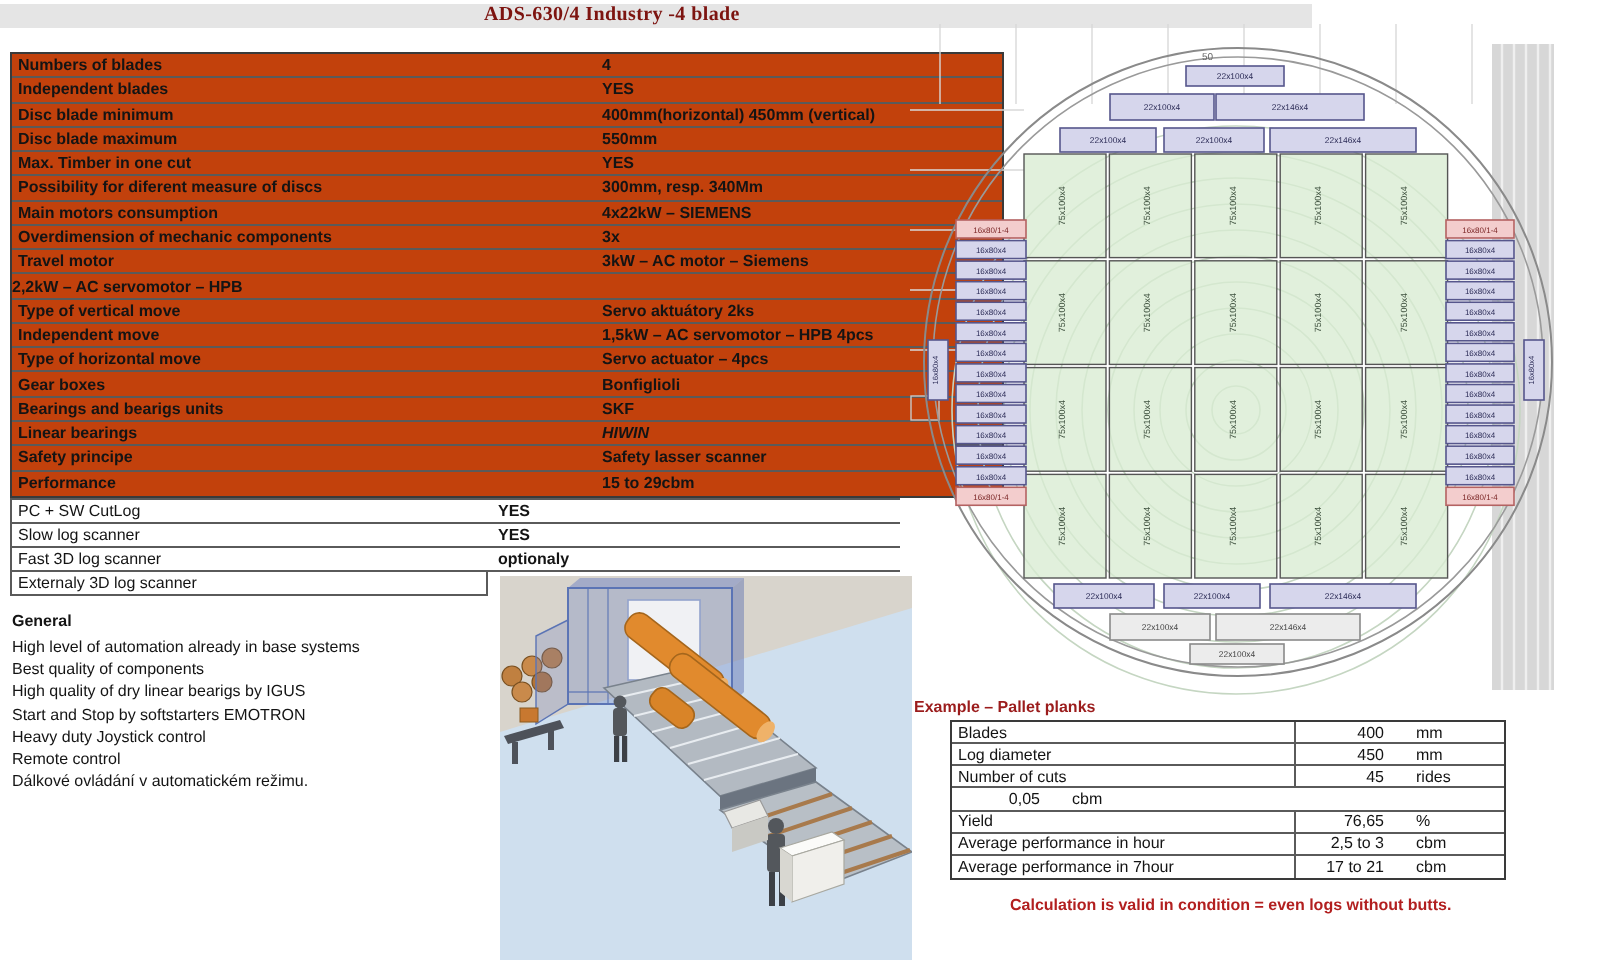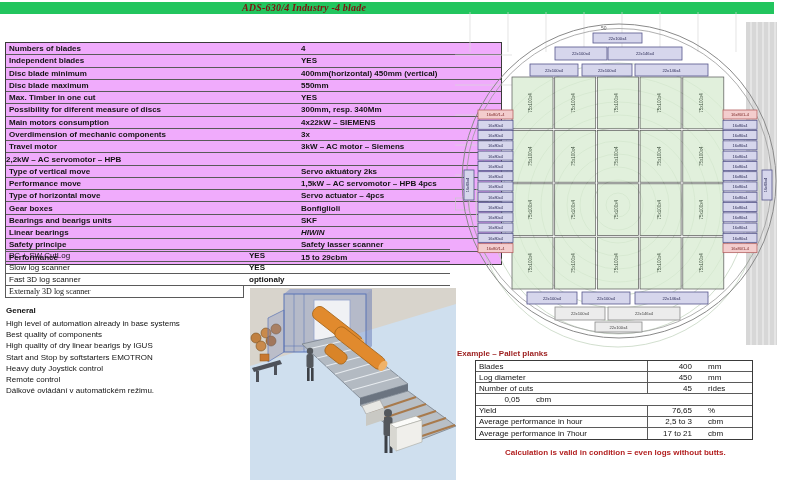--- a/index.html
+++ b/index.html
@@ -1,35 +1,35 @@
 <!DOCTYPE html>
 <html><head>
 <meta charset="utf-8">
 <style>
   html,body{margin:0;padding:0;}
   body{font-family:"Liberation Sans",sans-serif;font-size:8px;color:#141414;background:#fff;}
   .page{position:relative;width:800px;height:482px;background:#ffffff;overflow:hidden;}
 
   
-  .titlebar{position:absolute;left:0;top:2px;width:774px;height:12px;background:#22c55e;font-style:italic;}
+  .titlebar{position:absolute;left:0;top:2px;width:656px;height:12px;background:#e5e5e5;}
   .titlebar .title{position:absolute;left:242px;top:0px;font-family:"Liberation Serif",serif;
     font-weight:bold;font-size:10px;line-height:12px;color:#7d1410;letter-spacing:.2px;white-space:nowrap;}
 
   
-  .spec{position:absolute;left:5px;top:42px;width:497px;border:1px solid #3a3a3a;box-sizing:border-box;background:#f0abfc;}
+  .spec{position:absolute;left:5px;top:26px;width:497px;border:1px solid #3a3a3a;box-sizing:border-box;background:#c2410c;}
   .t-row{display:flex;height:12.28px;box-sizing:border-box;border-bottom:1px solid #5a5a5a;align-items:center;}
   .t-row:last-child{border-bottom:none;}
   .t-row .lbl{width:292px;padding-left:3px;font-weight:bold;white-space:nowrap;overflow:hidden;}
   .t-row .val{font-weight:bold;white-space:nowrap;}
 
   
   .opts{position:absolute;left:5px;top:249px;width:445px;border-top:1px solid #5a5a5a;border-left:1px solid #5a5a5a;box-sizing:border-box;}
   .opts .t-row{height:12px;border-bottom:1px solid #5a5a5a;}
   .opts .t-row .lbl{width:240px;font-weight:normal;}
-  .opts .t-row:last-child{width:238px;border-bottom:1px solid #5a5a5a;border-right:1px solid #5a5a5a;font-family:Liberation Serif, serif;}
+  .opts .t-row:last-child{width:238px;border-bottom:1px solid #5a5a5a;border-right:1px solid #5a5a5a;}
 
   
   .general{position:absolute;left:6px;top:306px;width:240px;}
   .general .g-head{font-weight:bold;margin-bottom:3px;}
   .general .g-line{line-height:11.2px;white-space:nowrap;}
 
   
   .ex-head{position:absolute;left:457px;top:349px;font-weight:bold;color:#9b1c1c;}
   .extable{position:absolute;left:457px;top:360px;width:278px;border:1px solid #3a3a3a;box-sizing:border-box;background:#fff;margin-left:18px;}
   .ex-row{display:flex;height:11.14px;box-sizing:border-box;border-bottom:1px solid #5a5a5a;align-items:center;}
@@ -103,21 +103,21 @@
       <div class="t-row">
         <span class="val">2,2kW – AC servomotor – HPB</span>
       </div>
 
       <div class="t-row">
         <span class="lbl">Type of vertical move</span>
         <span class="val">Servo aktuátory 2ks</span>
       </div>
 
       <div class="t-row">
-        <span class="lbl">Performance move</span>
+        <span class="lbl">Independent move</span>
         <span class="val">1,5kW – AC servomotor – HPB 4pcs</span>
       </div>
 
       <div class="t-row">
         <span class="lbl">Type of horizontal move</span>
         <span class="val">Servo actuator – 4pcs</span>
       </div>
 
       <div class="t-row">
         <span class="lbl">Gear boxes</span>

